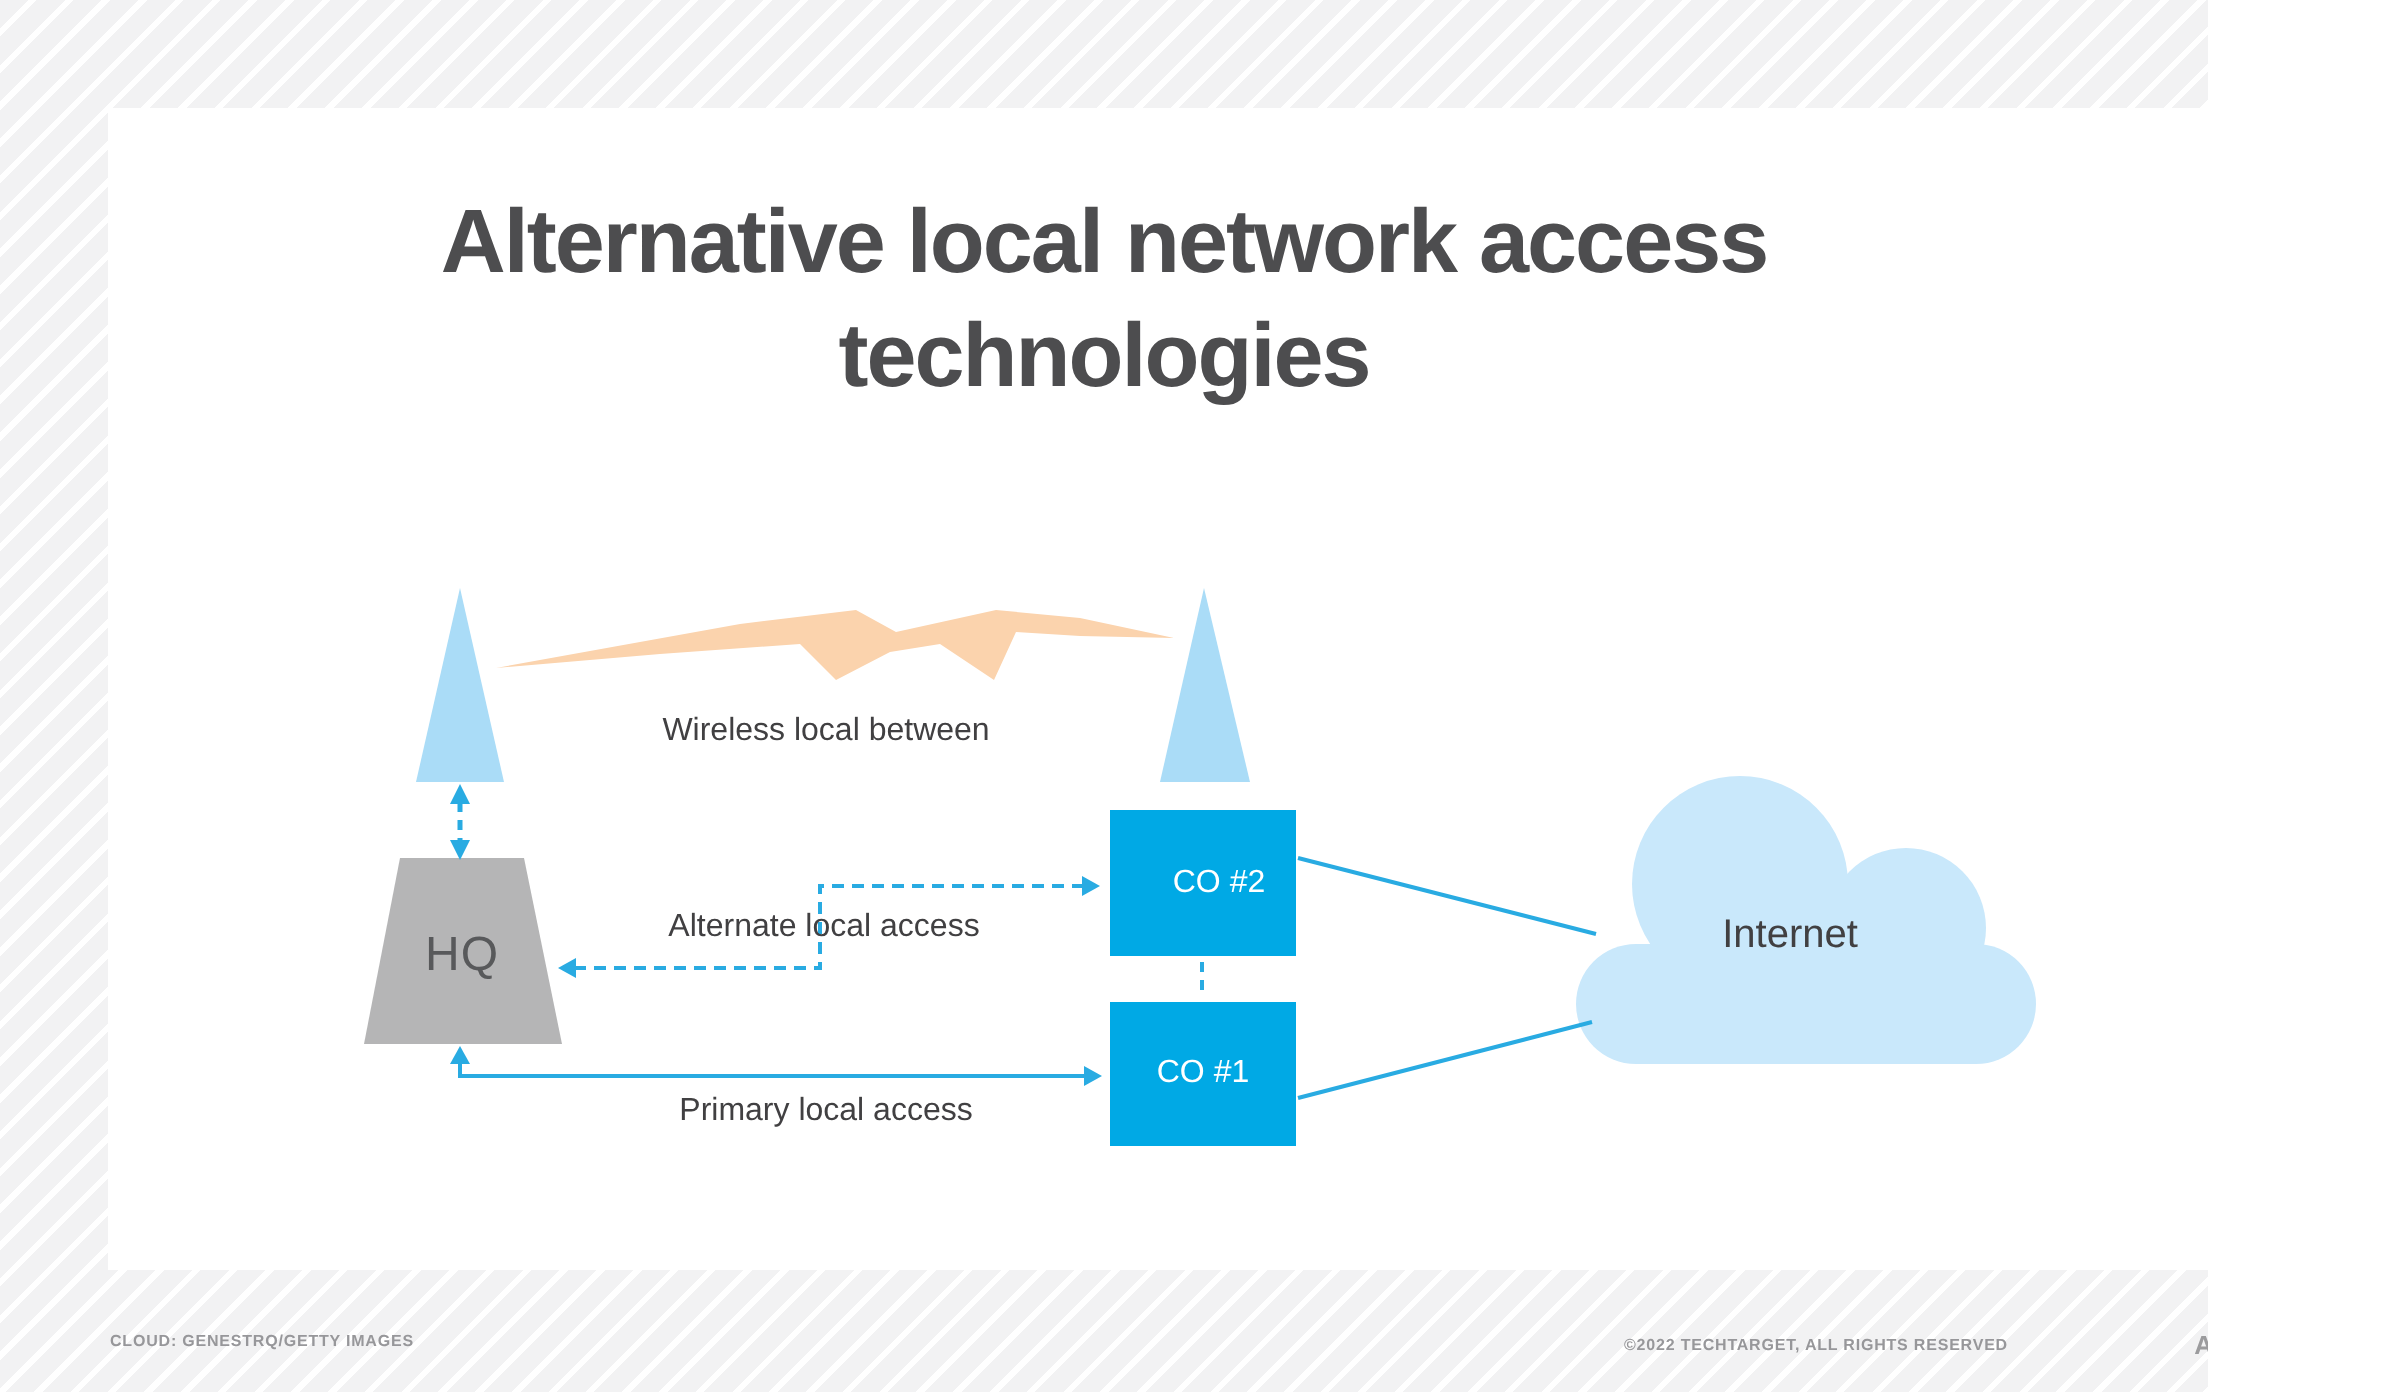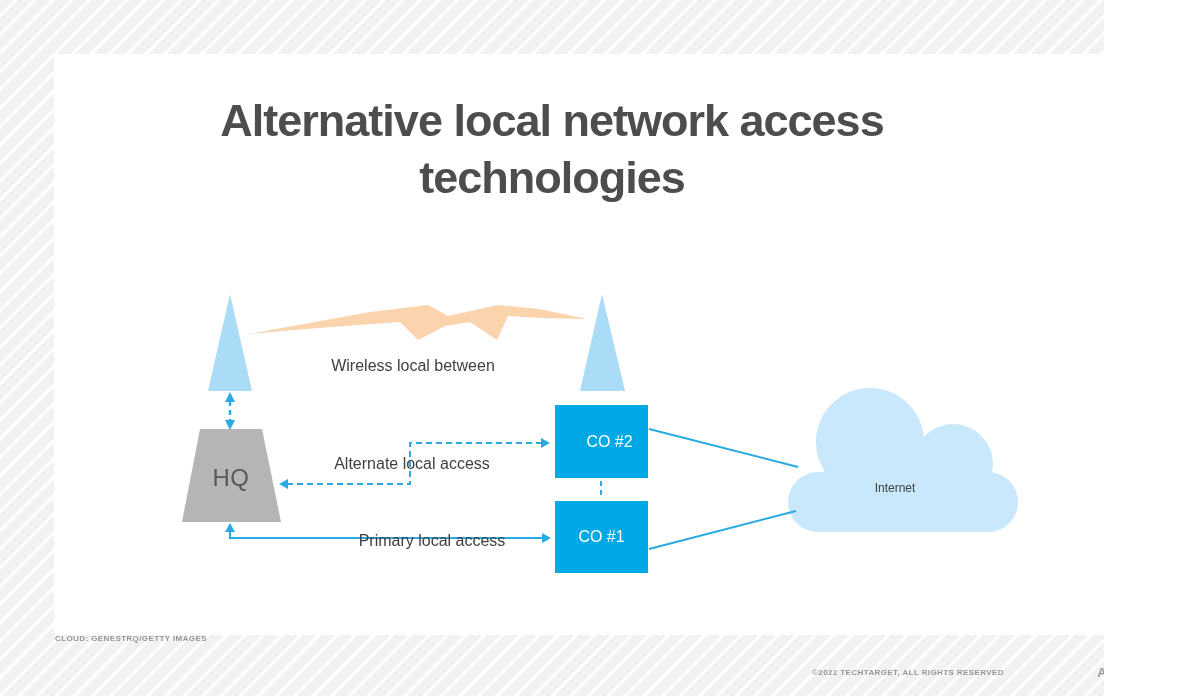--- a/index.html
+++ b/index.html
@@ -83,29 +83,29 @@
     position: absolute;
     left: 231px; top: 478px;
     transform: translate(-50%, -50%);
     font-size: 24px;
     color: #58595b;
     letter-spacing: 0.5px;
   }
 
   .internet-label {
     position: absolute;
-    left: 895px; top: 488px;
+    left: 895px; top: 468px;
     transform: translate(-50%, -50%);
-    font-size: 12px;
+    font-size: 20px;
     color: #414042;
   }
 
   .footer-credit {
     position: absolute;
-    left: 55px; top: 634px;
+    left: 55px; top: 666px;
     font-size: 8px;
     font-weight: bold;
     letter-spacing: 0.4px;
     color: #97979a;
   }
 
   .footer-copyright {
     position: absolute;
     right: 100px; top: 668px;
     font-size: 8px;
@@ -183,21 +183,21 @@
     <span>CO #2</span>
   </div>
   <div class="co-box co1">
     <span>CO #1</span>
   </div>
 
   <div class="internet-label">Internet</div>
 
   <div class="diagram-label" style="left:413px; top:366px;">Wireless local between</div>
   <div class="diagram-label" style="left:412px; top:464px;text-align:right;">Alternate local access</div>
-  <div class="diagram-label" style="left:413px; top:541px;margin-left:19px;">Primary local access</div>
+  <div class="diagram-label" style="left:413px; top:556px;">Primary local access</div>
 
   <div class="footer-credit">CLOUD: GENESTRQ/GETTY IMAGES</div>
   <div class="footer-copyright">©2022 TECHTARGET, ALL RIGHTS RESERVED</div>
 
   <div class="brand">
     <svg class="eye" width="34" height="20" viewBox="0 0 34 20" xmlns="http://www.w3.org/2000/svg">
       <path d="M3,13 C9,3 25,3 31,13" fill="none" stroke="#9b9b9d" stroke-width="2"></path>
       <line x1="29" y1="4" x2="32" y2="1" stroke="#9b9b9d" stroke-width="1.5"></line>
       <circle cx="17" cy="13" r="5.5" fill="none" stroke="#9b9b9d" stroke-width="2"></circle>
       <circle cx="17" cy="13" r="2.2" fill="#9b9b9d"></circle>

